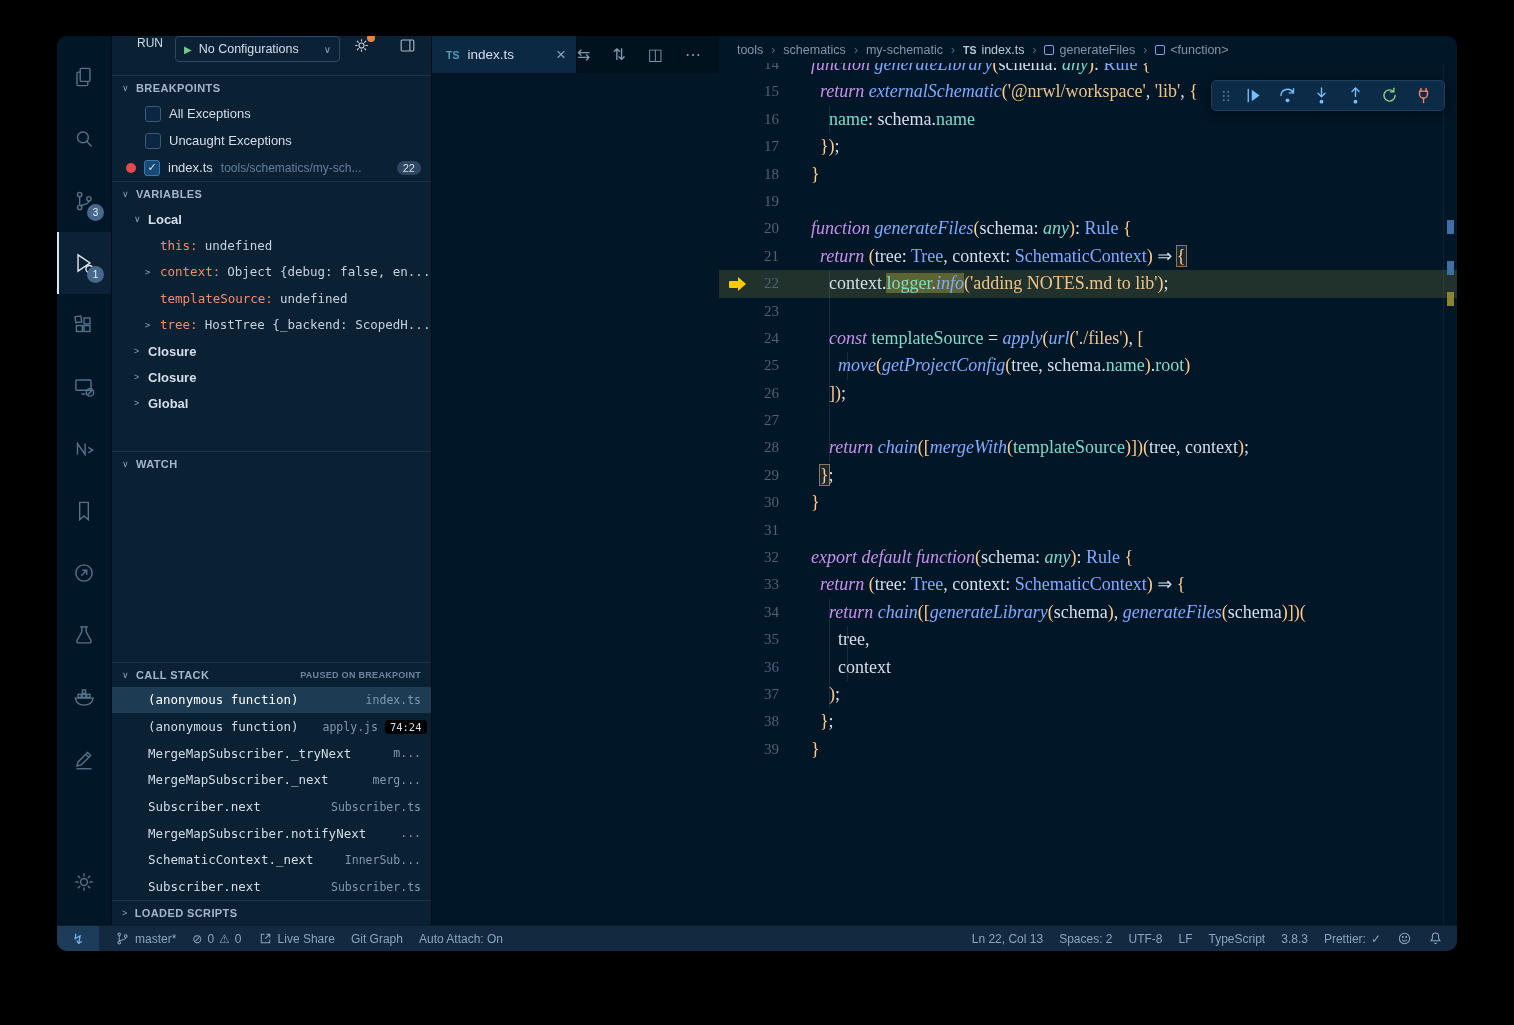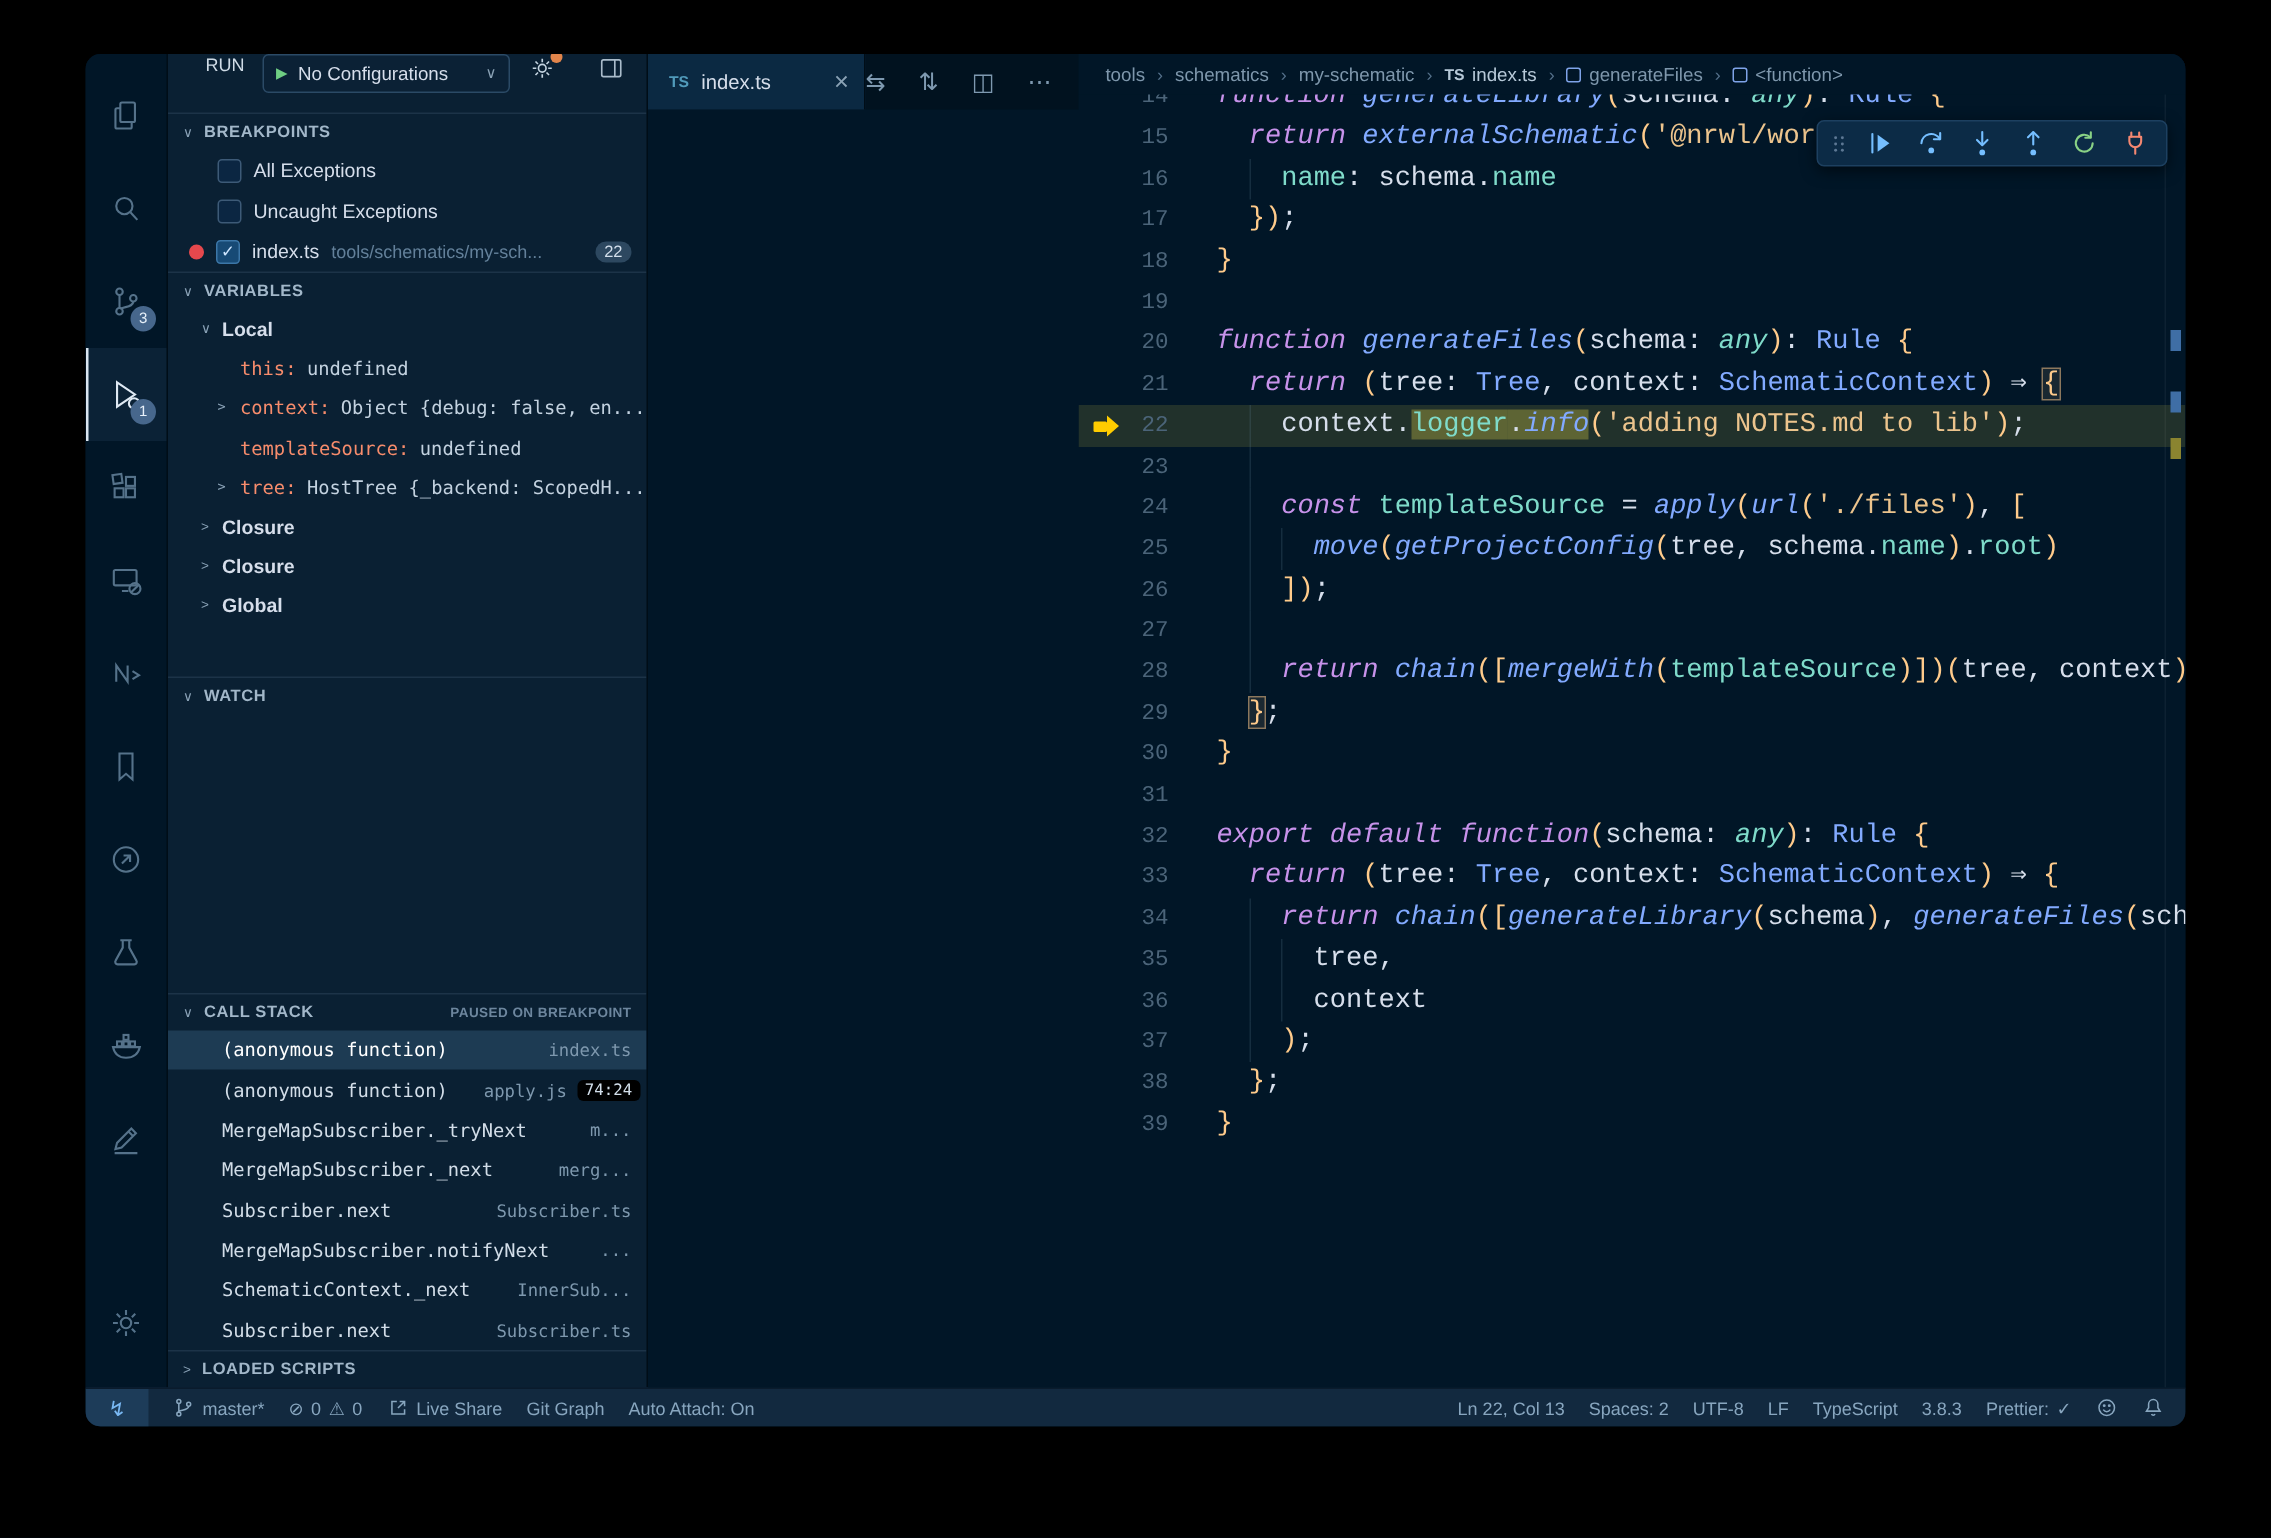--- a/index.html
+++ b/index.html
@@ -85,21 +85,21 @@
     color:#7e99b0;font-size:16px}
   .tab-actions span{cursor:pointer}
   .pane{flex:1;position:relative;overflow:hidden}
   .breadcrumbs{position:absolute;top:0;left:0;right:0;height:27px;background:#011627;z-index:4;
     display:flex;align-items:center;gap:8px;padding-left:18px;font-size:12.5px;color:#7e97ac}
   .crumb{display:flex;align-items:center;gap:5px;cursor:pointer}
   .crumb.file span{color:#b7c9d8}
   .crumb-sep{color:#54708a;font-size:12px}
   .sym-icon{width:10px;height:10px;border:1.5px solid #7fa3e8;border-radius:2px;display:inline-block}
   .code{position:absolute;inset:0;padding-top:15px;z-index:1;
-    font-family:Liberation Mono, monospace;font-size:18px;line-height:27.4px}
+    font-family:Liberation Serif, serif;font-size:18px;line-height:27.4px}
   .code-line{display:flex;height:27.4px;position:relative;white-space:pre;cursor:text}
   .code-line.current{background:rgba(231,219,72,.14)}
   .ln{flex:0 0 60px;width:60px;text-align:right;color:#4b6479;font-size:15px;cursor:pointer}
   .lb{flex:1;position:relative;padding-left:32px;color:#d6deeb}
   .guide{position:absolute;top:0;bottom:0;width:1px;background:rgba(95,126,151,.22)}
   .tk.k{color:#c792ea;font-style:italic}
   .tk.f{color:#82aaff;font-style:italic}
   .tk.s{color:#ecc48d}
   .tk.t{color:#82aaff}
   .tk.c{color:#7fdbca}

